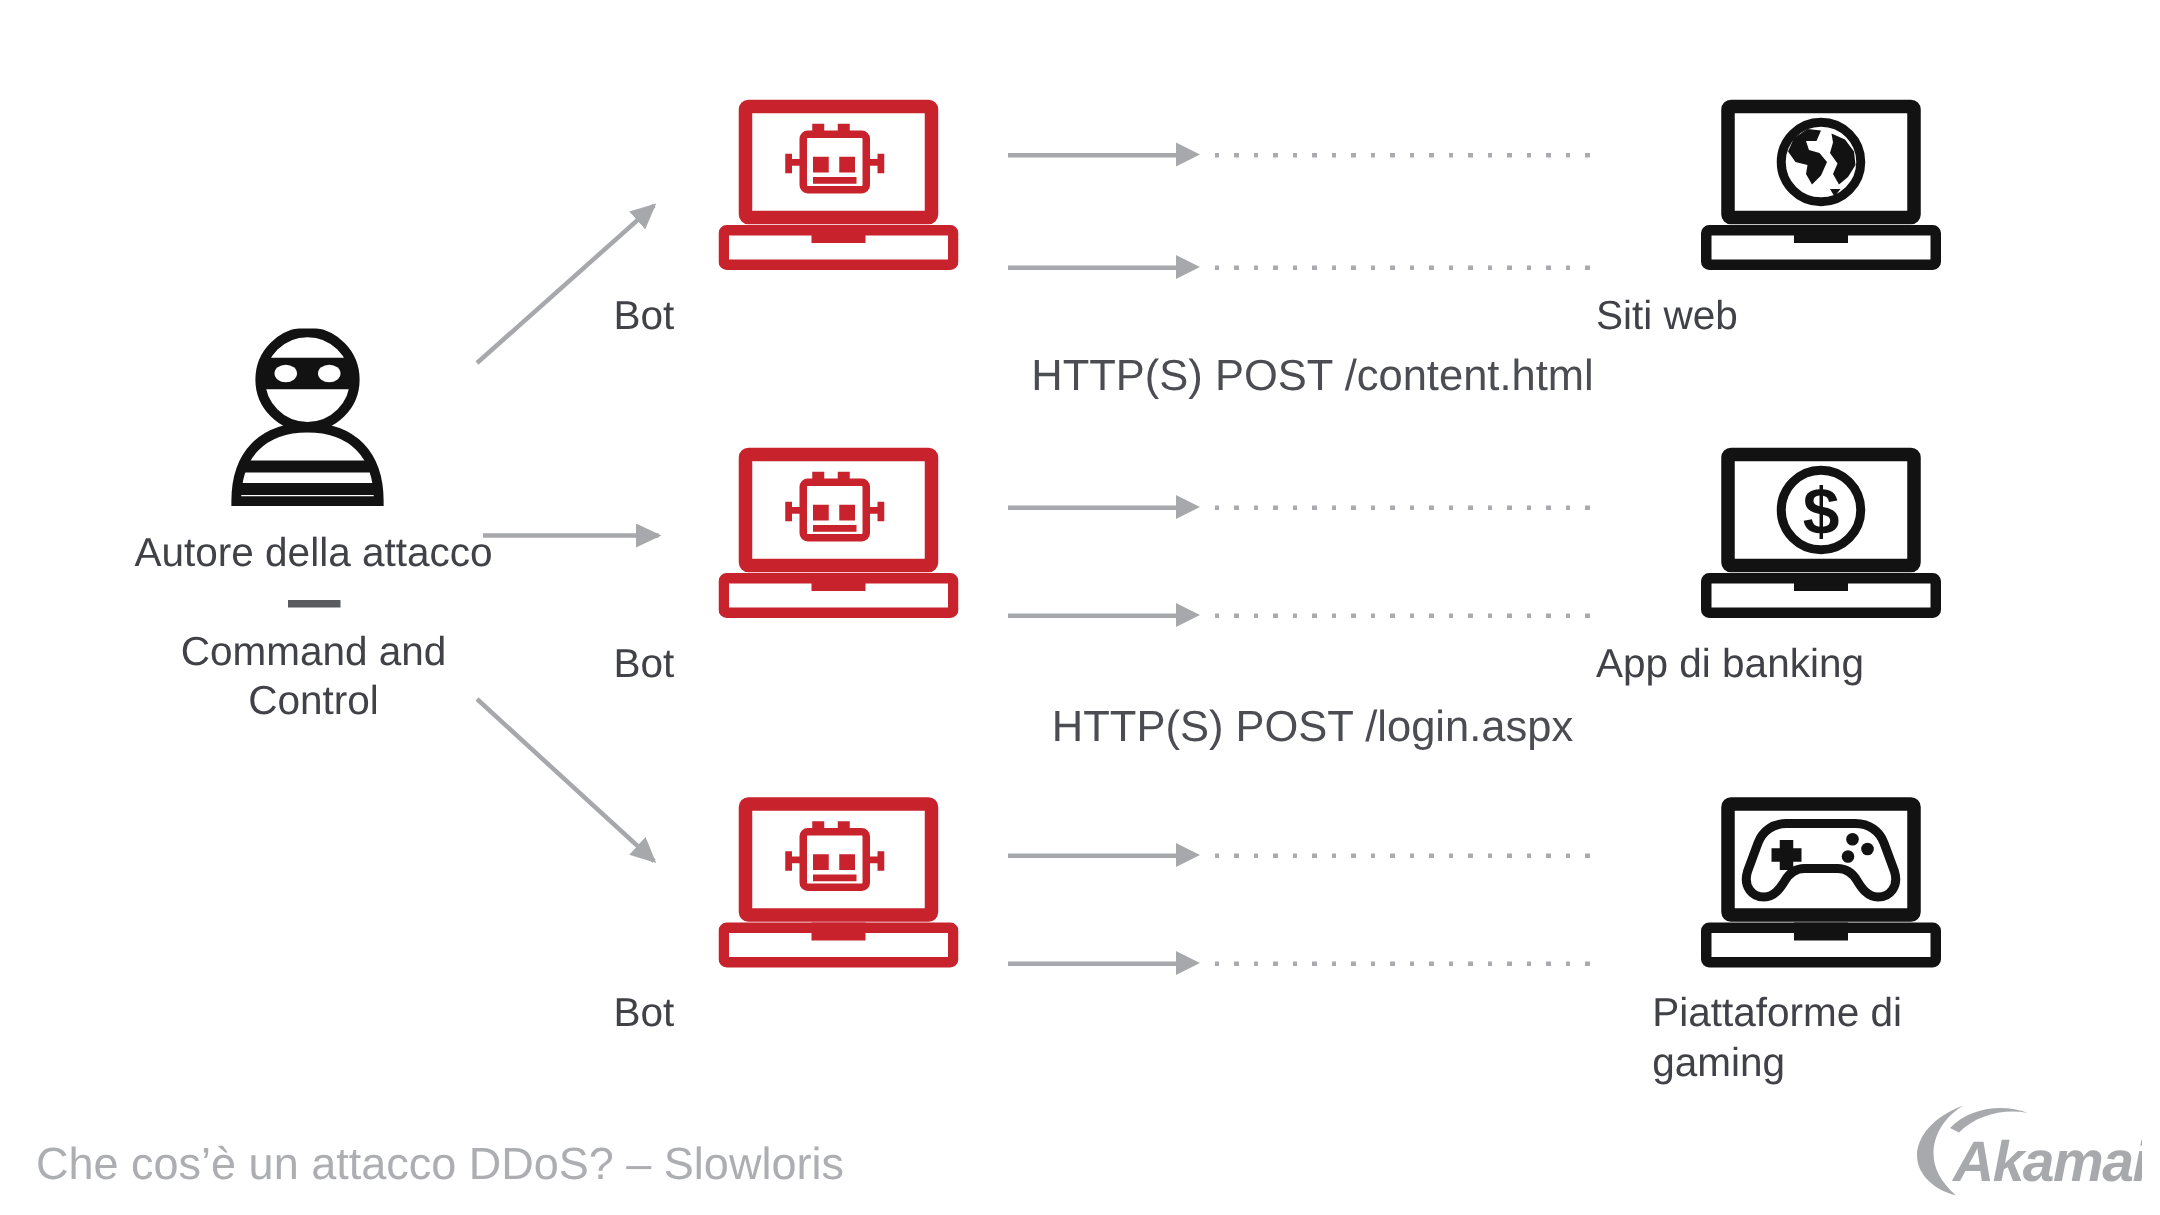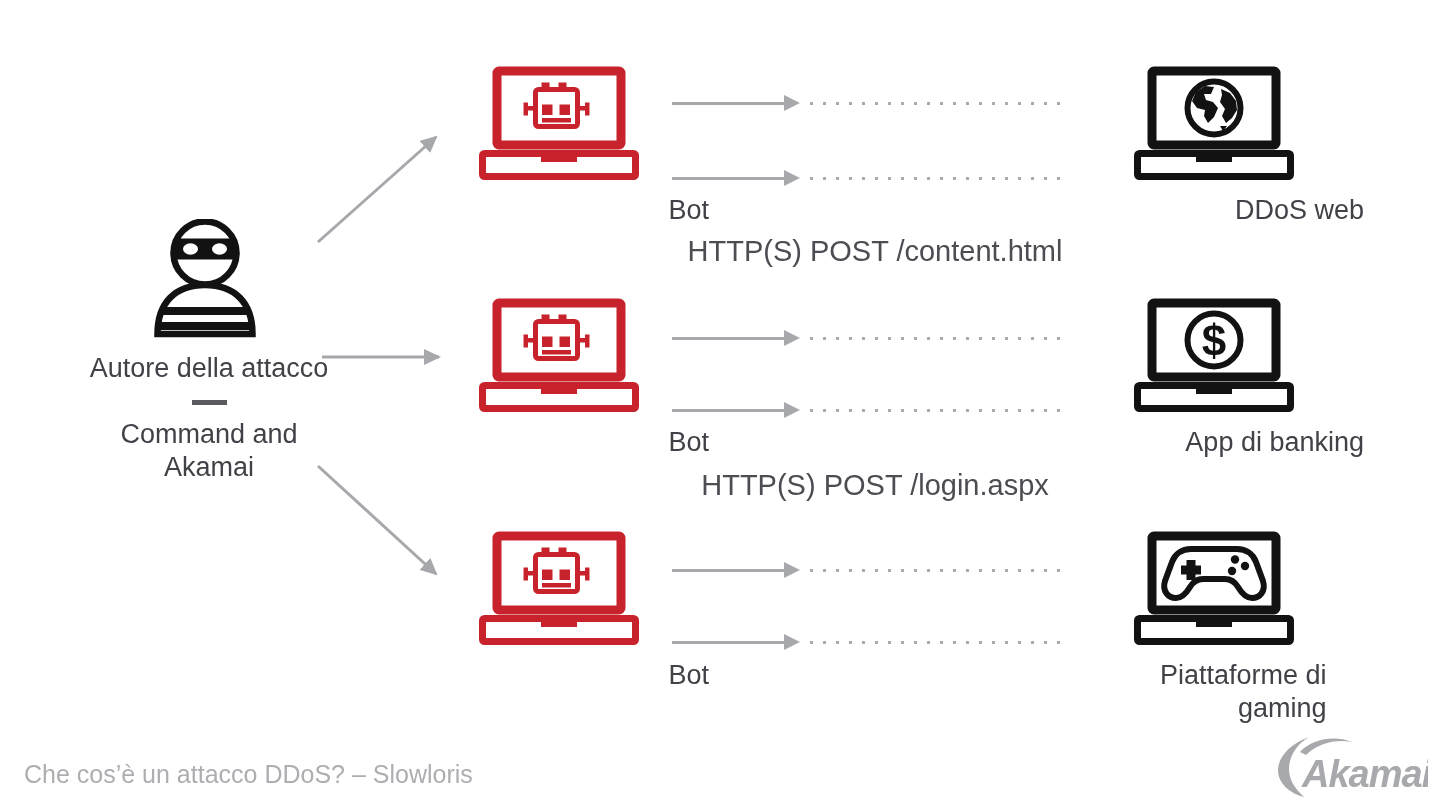--- a/index.html
+++ b/index.html
@@ -15,21 +15,21 @@
 
   
   .node { position: absolute; width: 160px; }
   .node svg.laptop { display: block; width: 160px; height: 116px; }
   .node .node-label {
     position: absolute;
     top: 128px;
     left: 50%;
     transform: translateX(-50%);
     width: 300px;
-    text-align: right;
+    text-align: left;
     font-size: 27px;
     line-height: 33px;
     color: #414247;
   }
   .node .node-label.narrow { width: 225px; }
   .red-icon   { color: #C8232C; }
   .black-icon { color: #121212; }
 
   
   .actor-icon { position: absolute; left: 153px; top: 219px; width: 104px; height: 120px; }
@@ -74,21 +74,21 @@
     left: 595px; width: 560px;
     text-align: center;
     font-size: 29px;
     color: #4B4D52;
   }
 
   
   .footer-caption {
     position: absolute;
     left: 24px; top: 760px;
-    font-size: 25px;
+    font-size: 30px;
     color: #ACAEB1;
   }
   .brand-logo { position: absolute; left: 1276px; top: 735px; width: 152px; height: 62px; }
 </style>
 </head>
 <body>
 
 <svg width="0" height="0" style="position:absolute" aria-hidden="true">
   <defs>
 
@@ -155,21 +155,21 @@
 </svg>
 
 <div class="canvas">
 
   <svg class="actor-icon" viewBox="0 0 104 120">
     <use href="#masked-person-art"></use>
   </svg>
   <div class="actor-labels">
     <div>Autore della attacco</div>
     <div class="label-divider"></div>
-    <div>Command and Akamai</div>
+    <div>Command and Control</div>
   </div>
 
   <svg class="c2-arrows" viewBox="0 0 160 480">
     <defs>
       <marker id="arrowhead" markerUnits="userSpaceOnUse" markerWidth="18" markerHeight="16" refX="15" refY="8" orient="auto">
         <path d="M0,0 L17,8 L0,16 Z" fill="#A6A8AB"></path>
       </marker>
     </defs>
     <line x1="18" y1="132" x2="136" y2="27" stroke="#A6A8AB" stroke-width="3" marker-end="url(#arrowhead)"></line>
     <line x1="22" y1="247" x2="139" y2="247" stroke="#A6A8AB" stroke-width="3" marker-end="url(#arrowhead)"></line>
@@ -196,21 +196,21 @@
         <use href="#bot-face"></use>
     </svg>
     <div class="node-label">Bot</div>
   </div>
 
   <div class="node" style="left:1134px; top:66px;">
     <svg class="laptop black-icon" viewBox="0 0 160 116">
       <use href="#laptop-frame"></use>
         <use href="#globe-art"></use>
     </svg>
-    <div class="node-label">DDoS web</div>
+    <div class="node-label">Siti web</div>
   </div>
   <div class="node" style="left:1134px; top:531px;">
     <svg class="laptop black-icon" viewBox="0 0 160 116">
       <use href="#laptop-frame"></use>
         <use href="#gamepad-art"></use>
     </svg>
     <div class="node-label narrow">Piattaforme di gaming</div>
   </div>
   <div class="node" style="left:1134px; top:298px;">
     <svg class="laptop black-icon" viewBox="0 0 160 116">

